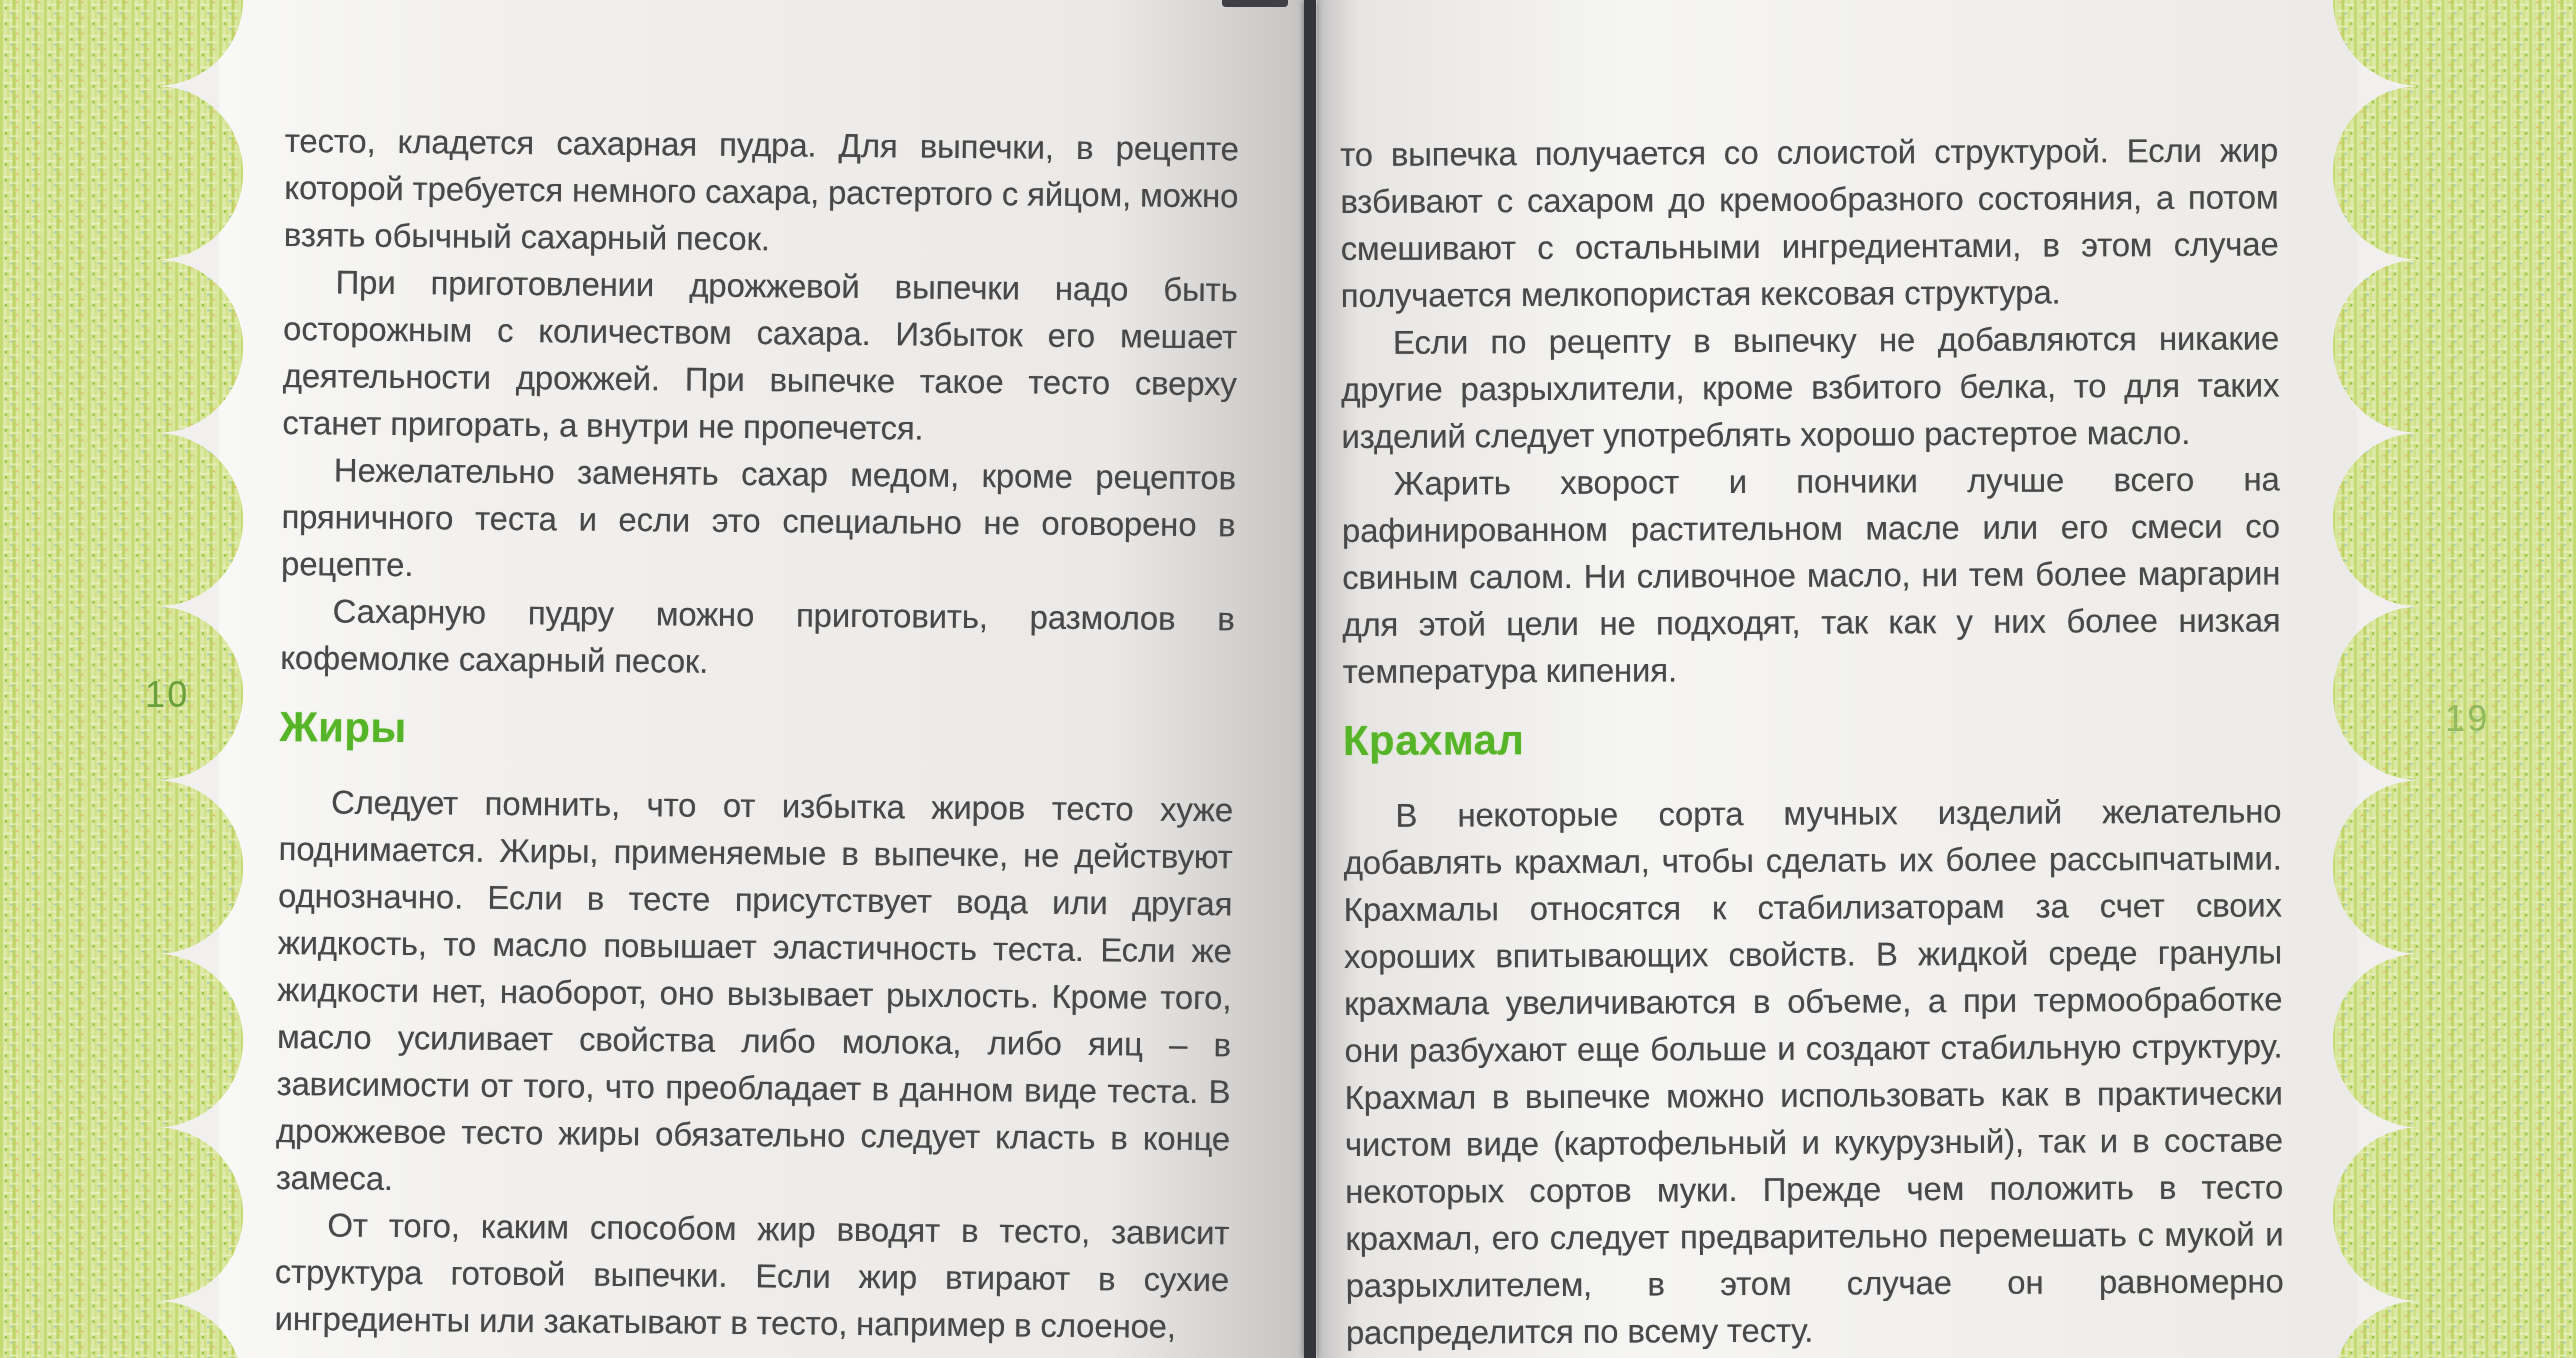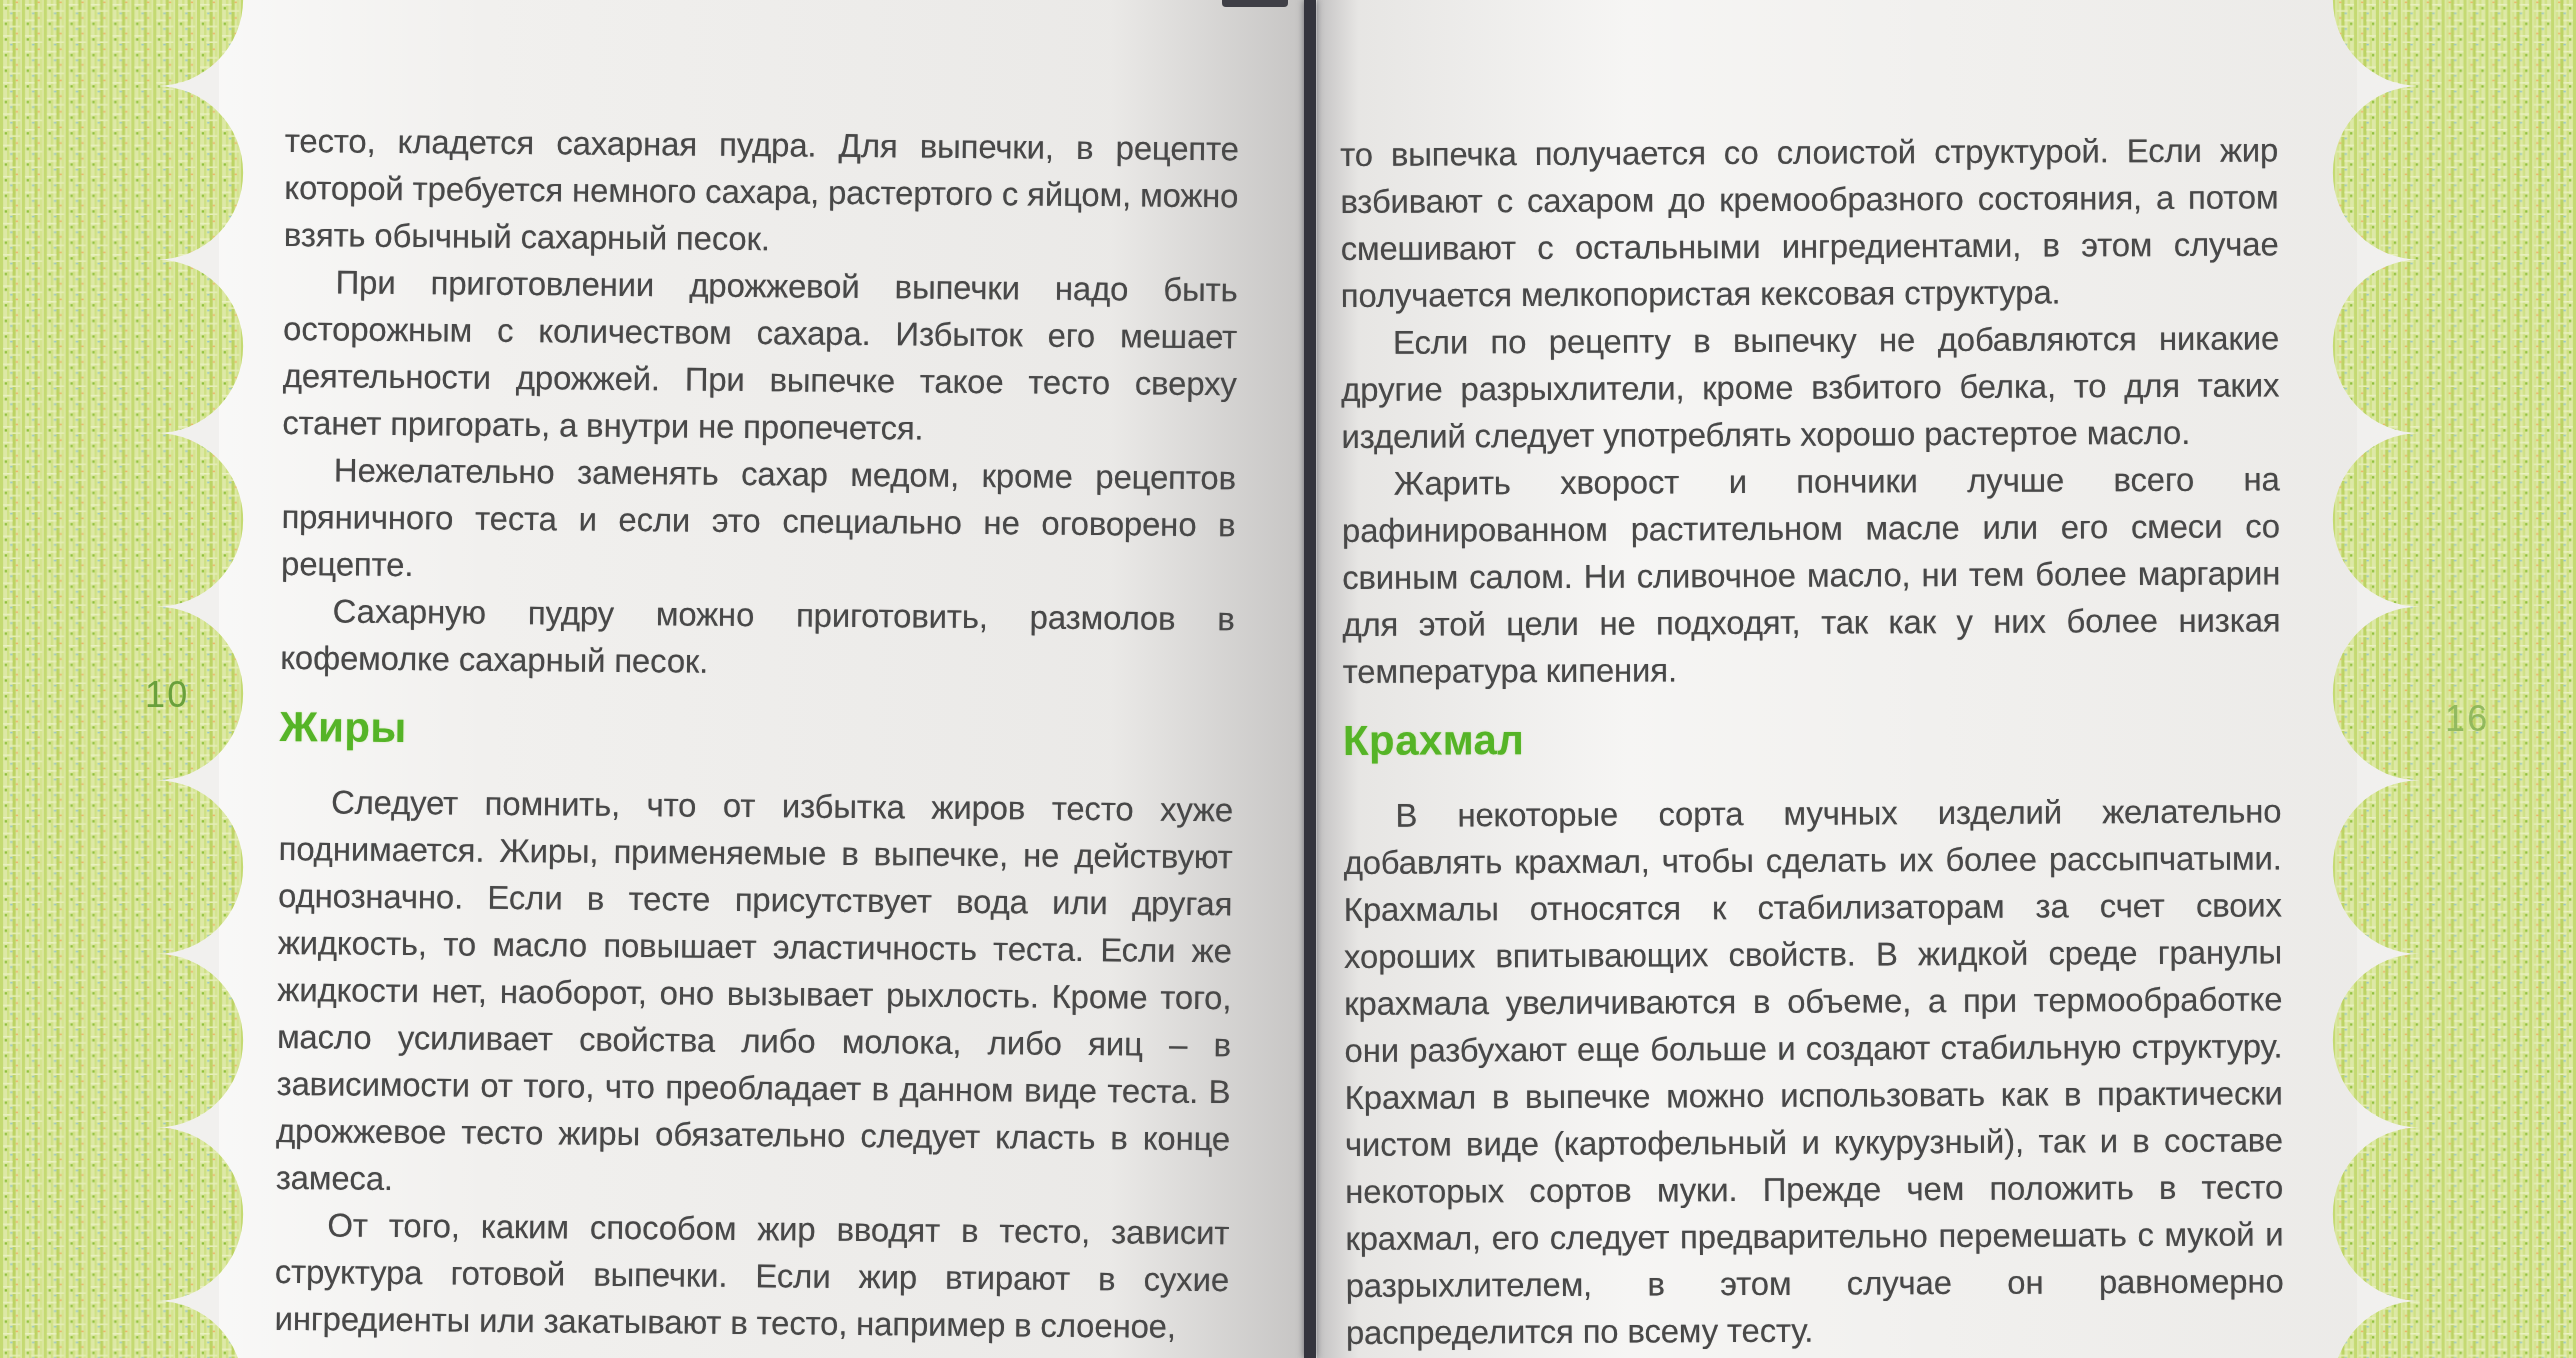--- a/index.html
+++ b/index.html
@@ -107,21 +107,21 @@
       a111,111 0 0 1 0,222 a111,111 0 0 1 0,222 a111,111 0 0 1 0,222
       a111,111 0 0 1 0,222 a111,111 0 0 1 0,222 a111,111 0 0 1 0,222
       a111,111 0 0 1 0,222 a111,111 0 0 1 0,222 a111,111 0 0 1 0,222
       L200,1900 L0,1900 Z"></path>
   </svg>
 
   <div class="spine-top-notch"></div>
   <div class="spine-line"></div>
 
   <span class="page-num left" id="pn-left" style="color: rgb(105, 160, 60);">10</span>
-  <span class="page-num right" id="pn-right" style="color: rgb(134, 178, 84);">16</span>
+  <span class="page-num right" id="pn-right" style="color: rgb(134, 178, 84);">19</span>
 
   <div class="col col-left" id="col-left">
       <p class="para">тесто, кладется сахарная пудра. Для выпечки, в рецепте которой требуется немного сахара, растертого с яйцом, можно взять обычный сахарный песок.</p>
       <p class="para indent">При приготовлении дрожжевой выпечки надо быть осторожным с количеством сахара. Избыток его мешает деятельности дрожжей. При выпечке такое тесто сверху станет пригорать, а внутри не пропечется.</p>
       <p class="para indent">Нежелательно заменять сахар медом, кроме рецептов пряничного теста и если это специально не оговорено в рецепте.</p>
       <p class="para indent">Сахарную пудру можно приготовить, размолов в кофемолке сахарный песок.</p>
       <h2 class="heading" style="color: rgb(85, 180, 39);">Жиры</h2>
       <p class="para indent">Следует помнить, что от избытка жиров тесто хуже поднимается. Жиры, применяемые в выпечке, не действуют однозначно. Если в тесте присутствует вода или другая жидкость, то масло повышает эластичность теста. Если же жидкости нет, наоборот, оно вызывает рыхлость. Кроме того, масло усиливает свойства либо молока, либо яиц – в зависимости от того, что преобладает в данном виде теста. В дрожжевое тесто жиры обязательно следует класть в конце замеса.</p>
       <p class="para indent">От того, каким способом жир вводят в тесто, зависит структура готовой выпечки. Если жир втирают в сухие ингредиенты или закатывают в тесто, например в слоеное,</p>
     </div>

